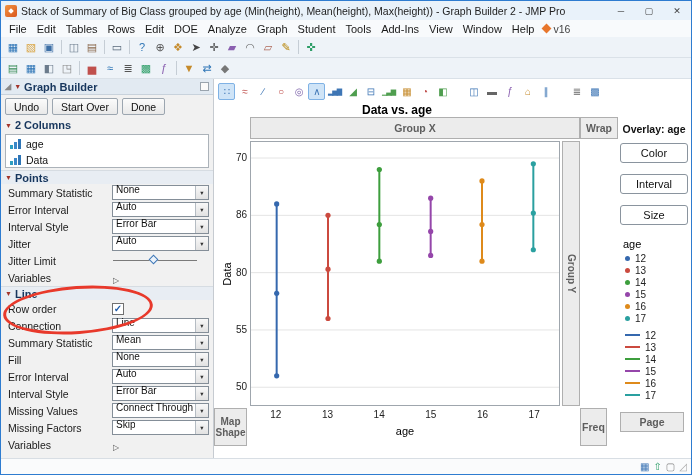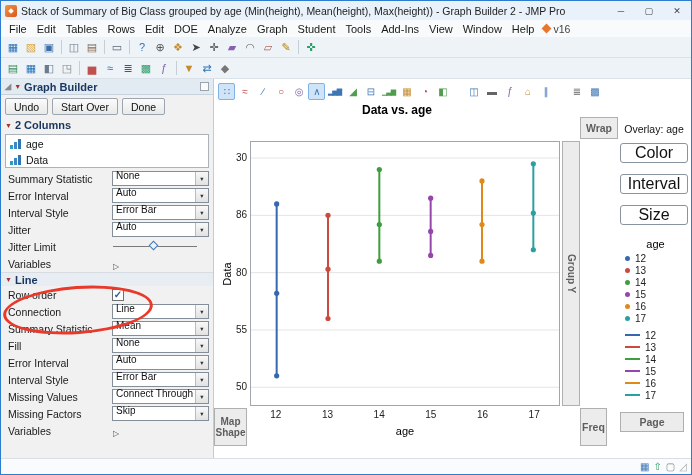--- a/index.html
+++ b/index.html
@@ -79,41 +79,41 @@
   .palette-group { display:flex; gap:1px; margin-right:14px; }
   .palette-icon { width:17px; height:17px; display:flex; align-items:center; justify-content:center;
                   font-size:10px; border:1px solid transparent; border-radius:2px; letter-spacing:-1px; }
   .palette-icon.selected { background:#CFE4F7; border-color:#7FB2E5; }
   .graph-title { height:18px; width:366px; text-align:center; font-weight:bold; font-size:12px;
                  color:#000; padding-top:3px; }
   .graph-wrap { display:flex; flex:1; padding-bottom:6px; }
   .main-graph { width:366px; display:grid; grid-template-columns:36px 310px 20px;
                 grid-template-rows:24px 1fr 46px; }
   .right-col { width:108px; display:grid; grid-template-columns:40px 68px;
-               grid-template-rows:24px 1fr 46px;text-align:center; }
+               grid-template-rows:24px 1fr 46px; }
   .zone { background:#ECECEC; border:1px solid #AFAFAF; color:#5E5E5E; font-weight:bold;
           font-size:10.5px; display:flex; align-items:center; justify-content:center; }
   .group-x { grid-column:2/4; grid-row:1; margin-bottom:2px; }
   .y-axis { grid-column:1; grid-row:2; position:relative; }
   .ytick { position:absolute; right:3px; transform:translateY(-50%); font-size:10px; color:#222; }
   .y-label { position:absolute; left:-4px; top:50%; width:34px; text-align:center;
              transform:translateY(-50%) rotate(-90deg); font-size:11px; color:#000; }
   .plot { grid-column:2; grid-row:2; position:relative; background:#FFF; border:1px solid #9FA6AD; }
   .group-y { grid-column:3; grid-row:2; margin-left:2px; writing-mode:vertical-rl; font-size:10px; }
   .map-shape { grid-column:1; grid-row:3; width:33px; height:38px; margin-top:2px;
                font-size:10px; line-height:1.1; text-align:center; }
   .x-axis { grid-column:2; grid-row:3; position:relative; }
   .xtick { position:absolute; top:3px; transform:translateX(-50%); font-size:10px; color:#222; }
   .x-label { position:absolute; top:19px; left:0; right:0; text-align:center; font-size:11px; color:#000; }
   .wrap-box { grid-column:1; grid-row:1; width:38px; height:22px; }
   .overlay-title { grid-column:2; grid-row:1; display:flex; align-items:center; justify-content:center;
-                   font-size:10.5px; font-weight:normal; color:#111; white-space:nowrap; }
+                   font-size:10.5px; font-weight:bold; color:#111; white-space:nowrap; }
   .legend-col { grid-column:2; grid-row:2; display:flex; flex-direction:column; padding-top:2px; }
   .ov-btn { height:20px; border:1px solid #8A949E; border-radius:3px; background:#FFF;
-            font-size:16px; display:flex; align-items:center; justify-content:center;
+            font-size:11px; display:flex; align-items:center; justify-content:center;
             margin-bottom:11px; color:#111; }
   .legend-title { font-size:11px; margin:2px 0 2px 3px; color:#000; }
   .legend-row { display:flex; align-items:center; height:12px; gap:5px; padding-left:5px;
                 font-size:10px; color:#222; }
   .lg-dot { width:5px; height:5px; border-radius:50%; flex:0 0 auto; }
   .lg-line { width:15px; height:2px; flex:0 0 auto; }
   .lg-spacer { height:5px; }
   .freq-box { grid-column:1; grid-row:3; width:27px; height:38px; margin-top:2px; }
   .page-box { grid-column:2; grid-row:3; width:64px; height:20px; margin-top:6px; }
 
@@ -231,20 +231,24 @@
         <div class="col-item">
           <span class="col-icon">
             <i style="height:4px;background:#2E9EC0"></i>
               <i style="height:7px;background:#3B87C8"></i>
               <i style="height:10px;background:#2E75B6"></i>
           </span>
           <span>Data</span>
         </div>
       </div>
 
+      <div class="sec-header band">
+        <span class="tri-red">▼</span>
+        <span>Points</span>
+      </div>
 
       <div class="prop-row">
         <span class="prop-label">Summary Statistic</span>
         <div class="control select">
           <span class="sel-val">None</span>
           <span class="arrow">▾</span>
         </div>
       </div>
       <div class="prop-row">
         <span class="prop-label">Error Interval</span>
@@ -380,28 +384,29 @@
             <span class="palette-icon" style="color: rgb(102, 102, 102);">≣</span>
             <span class="palette-icon" style="color: rgb(62, 118, 181);">▩</span>
           </div>
         </div>
 
       <div class="graph-title">Data vs. age</div>
 
       <div class="graph-wrap">
 
         <div class="main-graph">
+          <div class="zone group-x">Group X</div>
 
           <div class="y-axis">
             <span class="y-label">Data</span>
           <span class="ytick" style="top: 245.248px;">50</span>
               <span class="ytick" style="top: 187.947px;">55</span>
               <span class="ytick" style="top: 130.646px;">80</span>
               <span class="ytick" style="top: 73.3451px;">86</span>
-              <span class="ytick" style="top: 16.0442px;">30</span>
+              <span class="ytick" style="top: 16.0442px;">70</span>
             </div>
 
           <div class="plot"><svg width="308" height="259">
                 <line x1="0" x2="308" y1="245.24778761061944" y2="245.24778761061944" stroke="#E4E4E4" stroke-width="1"></line>
                 <line x1="0" x2="308" y1="187.94690265486724" y2="187.94690265486724" stroke="#E4E4E4" stroke-width="1"></line>
                 <line x1="0" x2="308" y1="130.64601769911505" y2="130.64601769911505" stroke="#E4E4E4" stroke-width="1"></line>
                 <line x1="0" x2="308" y1="73.34513274336285" y2="73.34513274336285" stroke="#E4E4E4" stroke-width="1"></line>
                 <line x1="0" x2="308" y1="16.044247787610686" y2="16.044247787610686" stroke="#E4E4E4" stroke-width="1"></line>
                 <line x1="25.666666666666664" x2="25.666666666666664" y1="233.787610619469" y2="61.88495575221242" stroke="#3568AE" stroke-width="2" stroke-linecap="round"></line>
                 <circle cx="25.666666666666664" cy="233.787610619469" r="2.6" fill="#3568AE"></circle>

